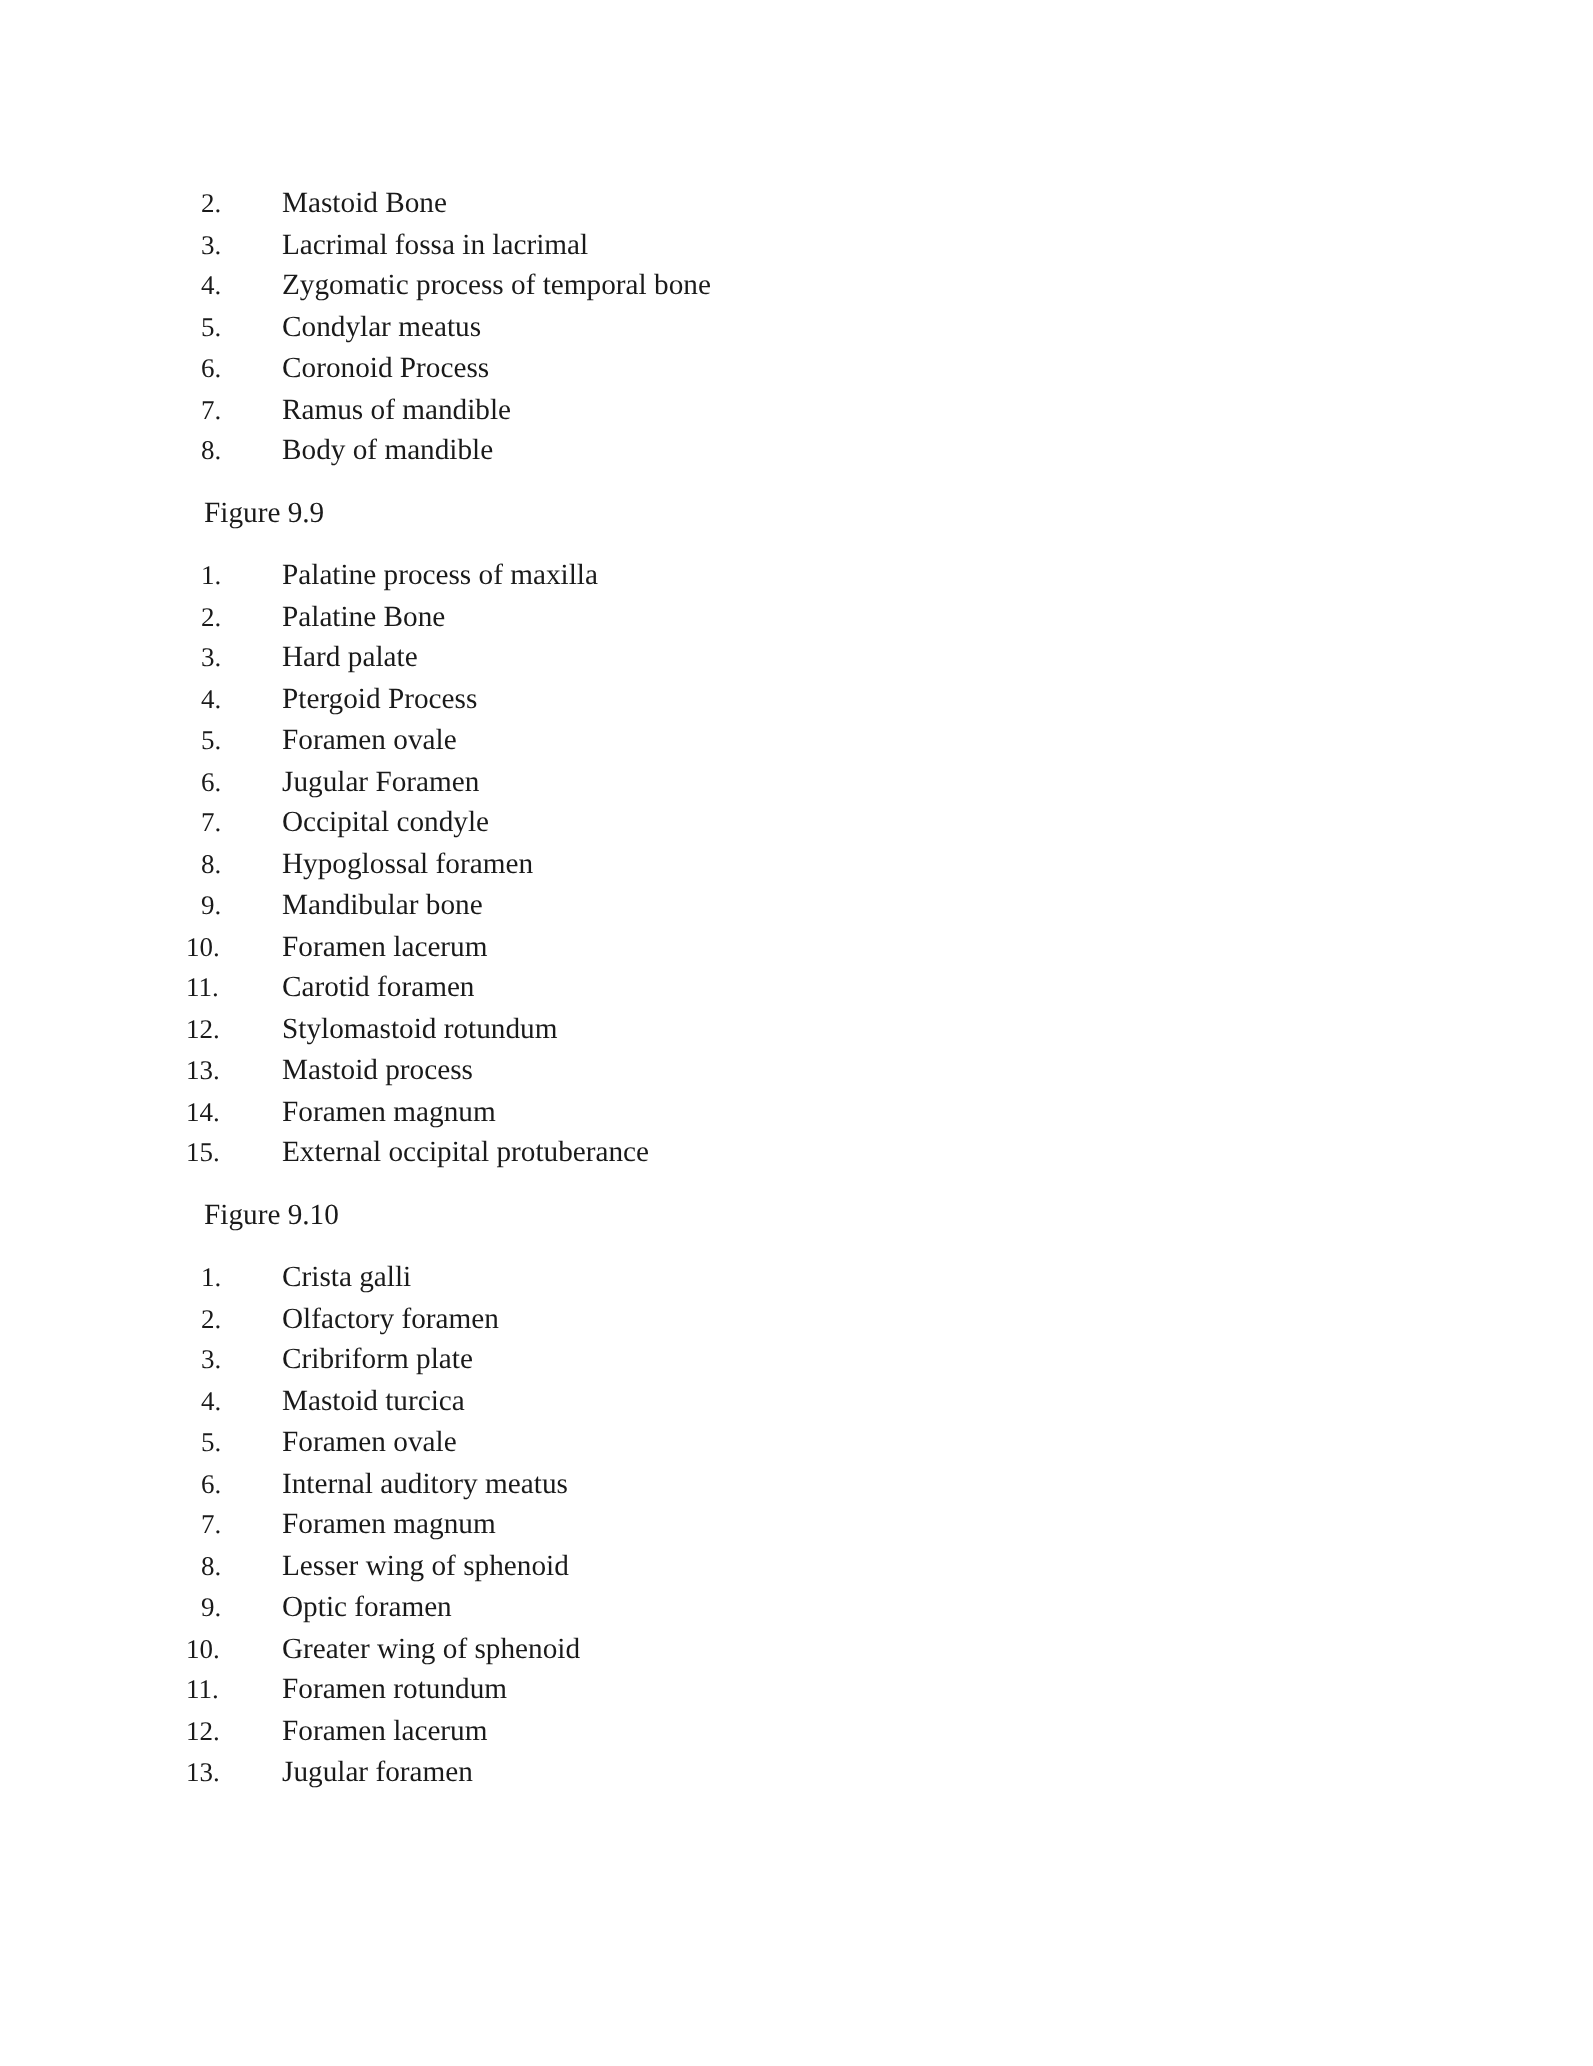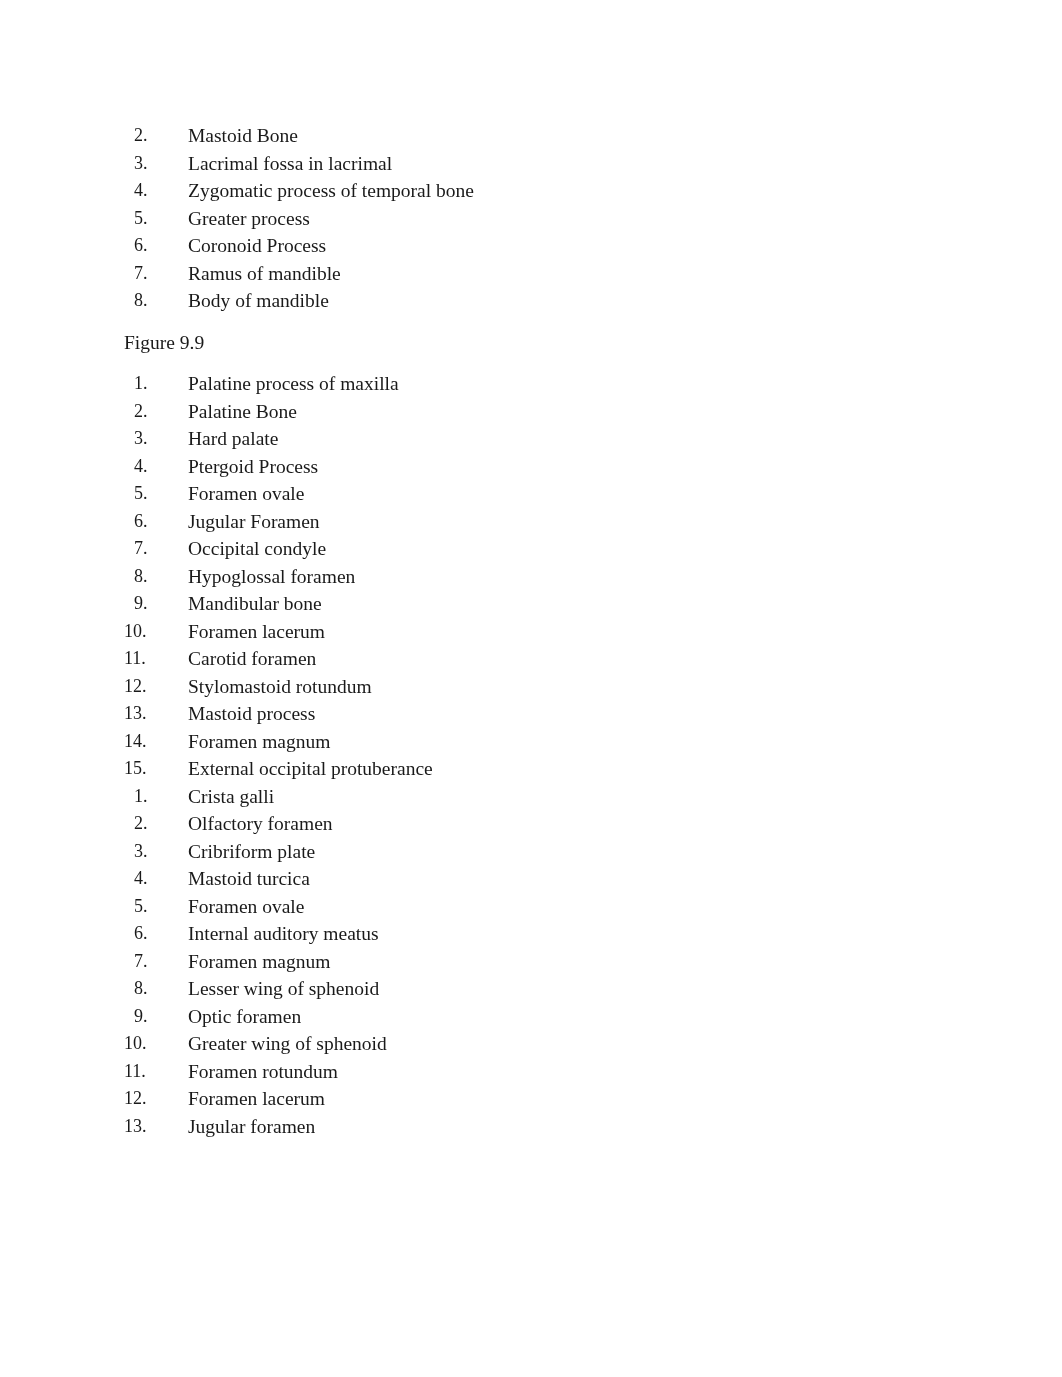--- a/index.html
+++ b/index.html
@@ -27,21 +27,21 @@
     left: 124px;
     top: 122px;
     width: 830px;
   }
 
   
   .figure-label {
     font-size: 19.5px;
     line-height: 27.5px;
     color: #1a1a1a;
-    margin: 0;
+    margin: 12px;
     padding: 0;
     white-space: nowrap;
   }
   .gap-before { margin-top: 14px; }
   .gap-after  { margin-bottom: 14px; }
 
   
   ol.numlist {
     list-style: none;
     margin: 0;
@@ -75,21 +75,21 @@
 </head>
 <body>
 
 <div class="page">
   <div class="content" id="doc-body">
 
   <ol class="numlist">
         <li class="list-item single"><span class="num">2.</span><span class="txt">Mastoid Bone</span></li>
         <li class="list-item single"><span class="num">3.</span><span class="txt">Lacrimal fossa in lacrimal</span></li>
         <li class="list-item single"><span class="num">4.</span><span class="txt">Zygomatic process of temporal bone</span></li>
-        <li class="list-item single"><span class="num">5.</span><span class="txt">Greater process</span></li>
+        <li class="list-item single"><span class="num">5.</span><span class="txt">Condylar meatus</span></li>
         <li class="list-item single"><span class="num">6.</span><span class="txt">Coronoid Process</span></li>
         <li class="list-item single"><span class="num">7.</span><span class="txt">Ramus of mandible</span></li>
         <li class="list-item single"><span class="num">8.</span><span class="txt">Body of mandible</span></li>
       </ol>
       <p class="figure-label gap-before gap-after">Figure 9.9</p>
       <ol class="numlist">
         <li class="list-item single"><span class="num">1.</span><span class="txt">Palatine process of maxilla</span></li>
         <li class="list-item single"><span class="num">2.</span><span class="txt">Palatine Bone</span></li>
         <li class="list-item single"><span class="num">3.</span><span class="txt">Hard palate</span></li>
         <li class="list-item single"><span class="num">4.</span><span class="txt">Ptergoid Process</span></li>
@@ -98,20 +98,21 @@
         <li class="list-item single"><span class="num">7.</span><span class="txt">Occipital condyle</span></li>
         <li class="list-item single"><span class="num">8.</span><span class="txt">Hypoglossal foramen</span></li>
         <li class="list-item single"><span class="num">9.</span><span class="txt">Mandibular bone</span></li>
         <li class="list-item"><span class="num">10.</span><span class="txt">Foramen lacerum</span></li>
         <li class="list-item"><span class="num">11.</span><span class="txt">Carotid foramen</span></li>
         <li class="list-item"><span class="num">12.</span><span class="txt">Stylomastoid rotundum</span></li>
         <li class="list-item"><span class="num">13.</span><span class="txt">Mastoid process</span></li>
         <li class="list-item"><span class="num">14.</span><span class="txt">Foramen magnum</span></li>
         <li class="list-item"><span class="num">15.</span><span class="txt">External occipital protuberance</span></li>
       </ol>
+      <p class="figure-label gap-before gap-after">Figure 9.10</p>
       <ol class="numlist">
         <li class="list-item single"><span class="num">1.</span><span class="txt">Crista galli</span></li>
         <li class="list-item single"><span class="num">2.</span><span class="txt">Olfactory foramen</span></li>
         <li class="list-item single"><span class="num">3.</span><span class="txt">Cribriform plate</span></li>
         <li class="list-item single"><span class="num">4.</span><span class="txt">Mastoid turcica</span></li>
         <li class="list-item single"><span class="num">5.</span><span class="txt">Foramen ovale</span></li>
         <li class="list-item single"><span class="num">6.</span><span class="txt">Internal auditory meatus</span></li>
         <li class="list-item single"><span class="num">7.</span><span class="txt">Foramen magnum</span></li>
         <li class="list-item single"><span class="num">8.</span><span class="txt">Lesser wing of sphenoid</span></li>
         <li class="list-item single"><span class="num">9.</span><span class="txt">Optic foramen</span></li>

